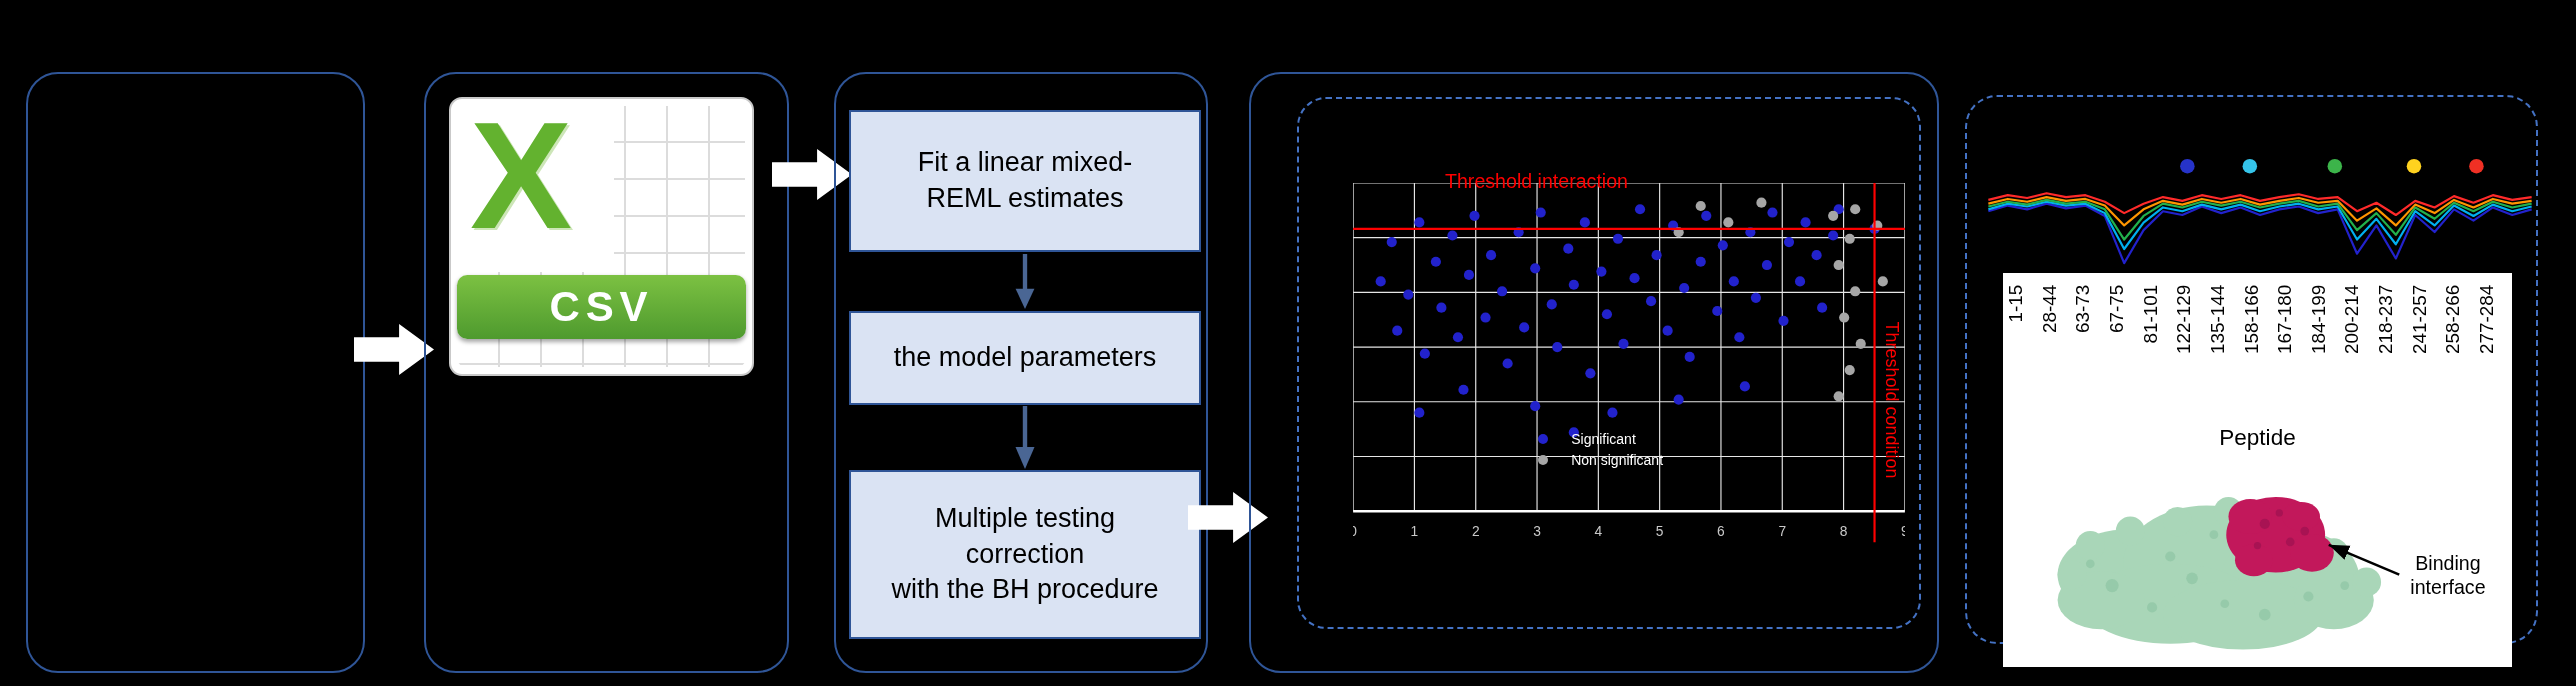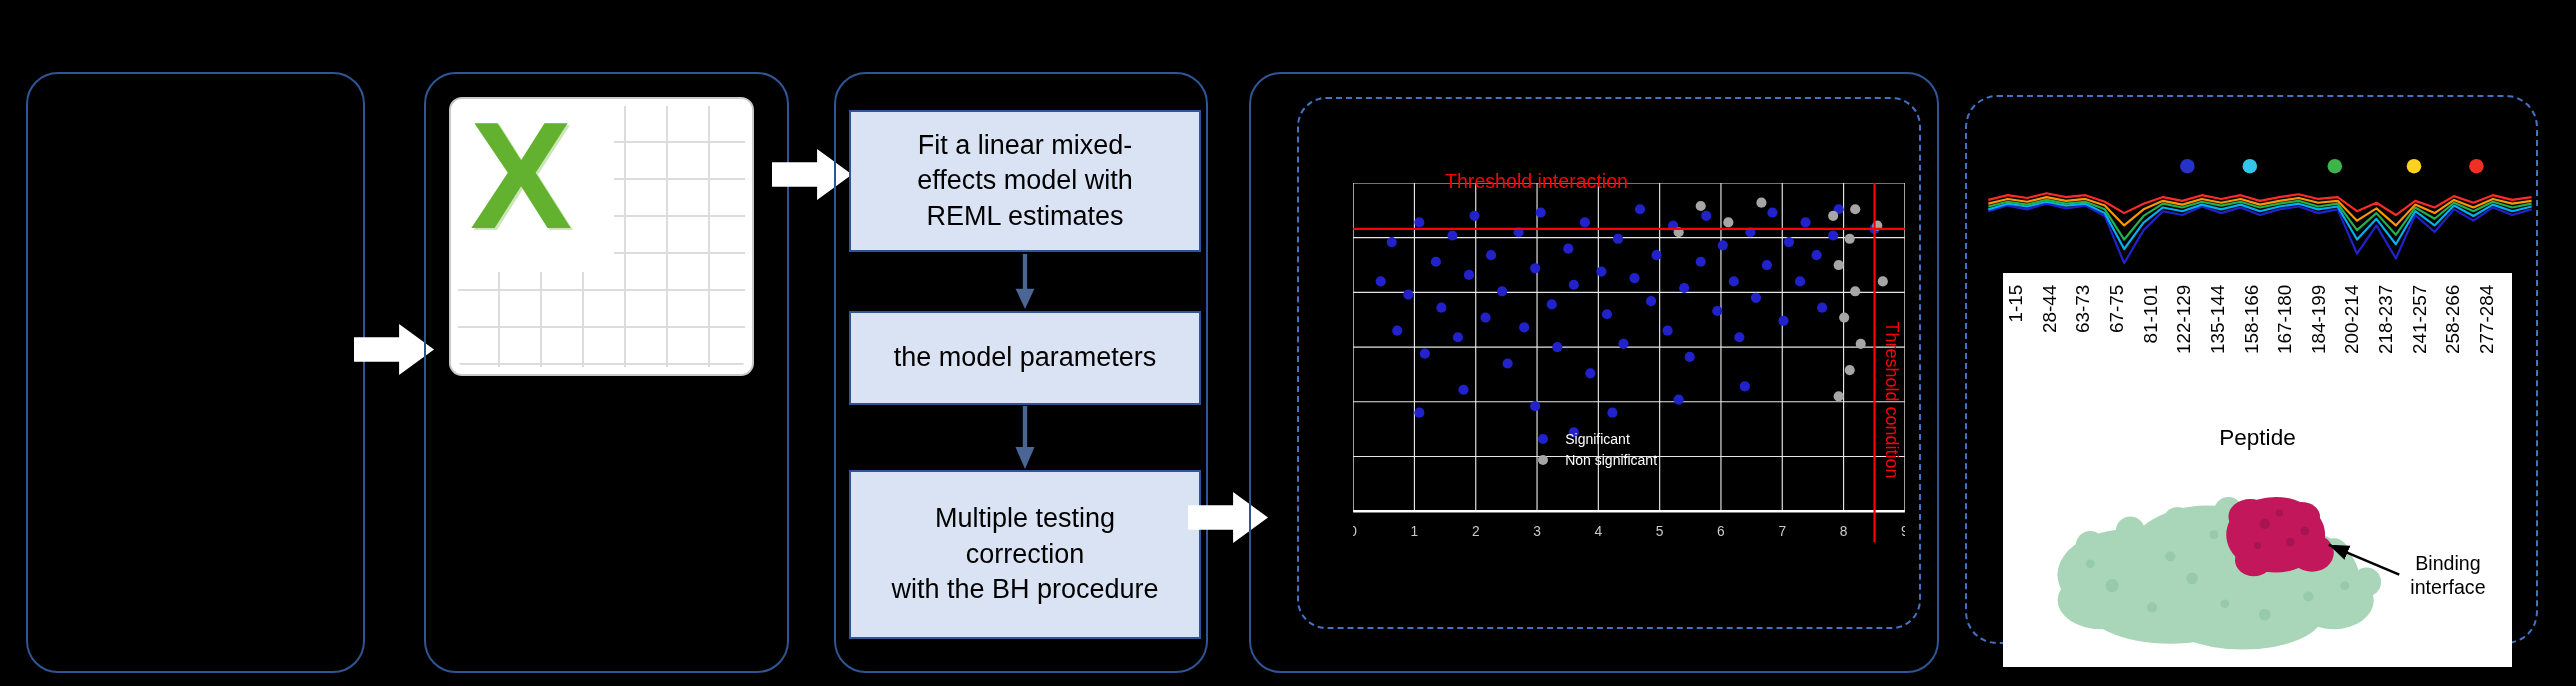--- a/index.html
+++ b/index.html
@@ -39,21 +39,21 @@
     background:linear-gradient(to bottom, #7CC142, var(--csv_banner,#4E9A2E));
     display:flex;align-items:center;justify-content:center;
     box-shadow:0 2.2px 4.4px rgba(0,0,0,0.35);}
   .csv-banner span{color:#fff;font-weight:bold;font-size:42px;letter-spacing:5.8px;}
   
   .threshold-label-h{position:absolute;left:194px;top:88px;color:var(--threshold,#FF0000);
     font-size:19.6px;white-space:nowrap;margin-top:8px;}
   .threshold-label-v{position:absolute;left:640px;top:326px;color:var(--threshold,#FF0000);
     font-size:18px;white-space:nowrap;transform:translate(-50%,-50%) rotate(90deg);}
   .scatter-legend{position:absolute;left:287px;top:357px;display:flex;flex-direction:column;gap:5.1px;}
-  .scatter-legend .row{display:flex;align-items:center;gap:17px;color:#fff;font-size:14px;}
+  .scatter-legend .row{display:flex;align-items:center;gap:23px;color:#fff;font-size:14px;}
   .scatter-legend .dot{width:10.2px;height:10.2px;border-radius:50%;display:inline-block;}
   
   .white-box{position:absolute;left:36px;top:176px;width:509px;height:394px;background:#fff;z-index:2;}
 </style>
 </head>
 <body>
 
 <div class="stage">
 
   <div class="panel solid" style="left:26px;top:72px;width:339px;height:601px"></div>
@@ -61,32 +61,34 @@
   <svg class="block-arrow" style="left:354px;top:324px" width="80" height="51" viewBox="0 0 110 70">
     <polygon points="0,18 62,18 62,0 110,35 62,70 62,52 0,52"></polygon>
   </svg>
 
   <div class="panel solid" style="left:424px;top:72px;width:365px;height:601px">
     <div class="csv-icon">
       <div class="csv-page">
         <div class="csv-grid"></div>
         <div class="csv-x-patch"></div>
         <div class="csv-x">X</div>
+        <div class="csv-banner">
+          <span>CSV</span>
+        </div>
       </div>
     </div>
   </div>
 
   <svg class="block-arrow" style="left:772px;top:149px" width="80" height="51" viewBox="0 0 110 70">
     <polygon points="0,18 62,18 62,0 110,35 62,70 62,52 0,52"></polygon>
   </svg>
 
   <div class="panel solid" style="left:834px;top:72px;width:374px;height:601px">
     <div class="step-box" style="top:36px;height:142px">
         <div>Fit a linear mixed-</div>
-        <div>effects model with</div>
         <div><b>REML</b> estimates</div>
       </div>
     <svg class="down-arrow" style="top:180px" width="22" height="55" viewBox="0 0 30 76">
       <rect x="12" y="0" width="6" height="50"></rect>
       <polygon points="2,48 28,48 15,76"></polygon>
     </svg>
     <div class="step-box" style="top:237px;height:94px">
         <div>the model parameters</div>
       </div>
     <svg class="down-arrow" style="top:332px" width="22" height="63" viewBox="0 0 30 86">

